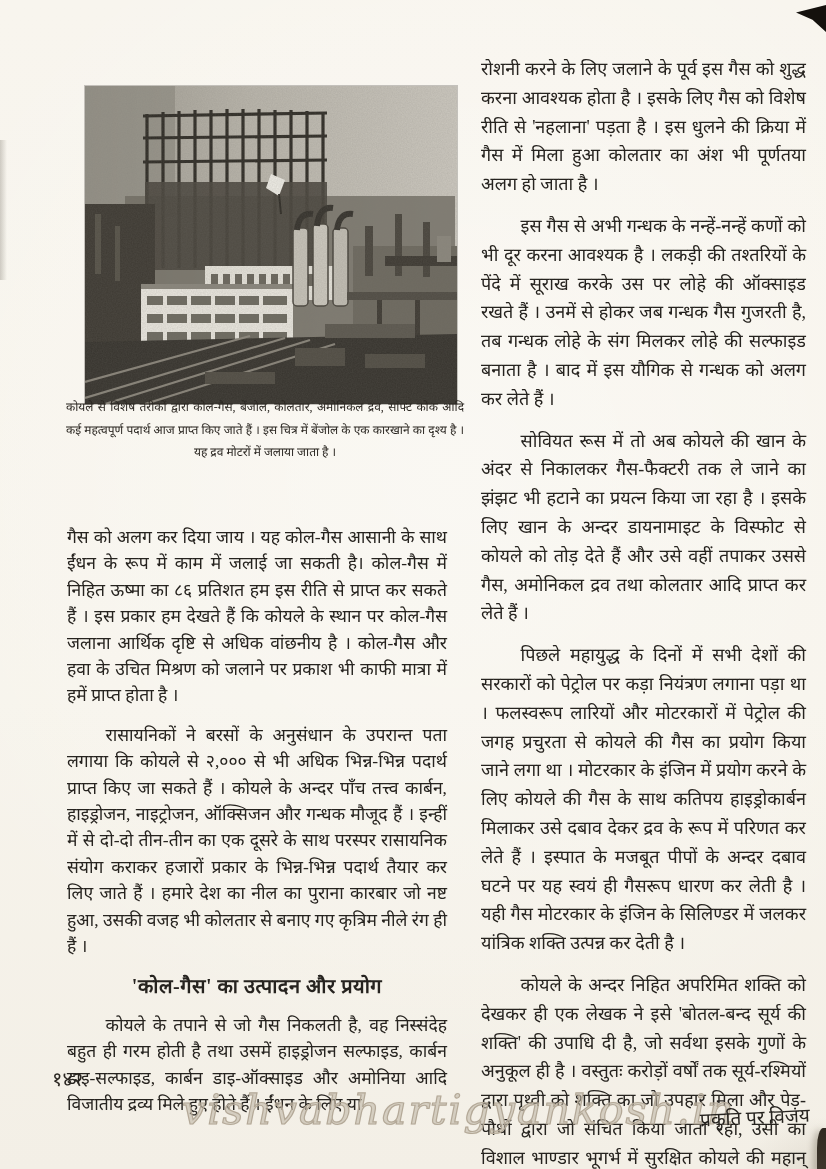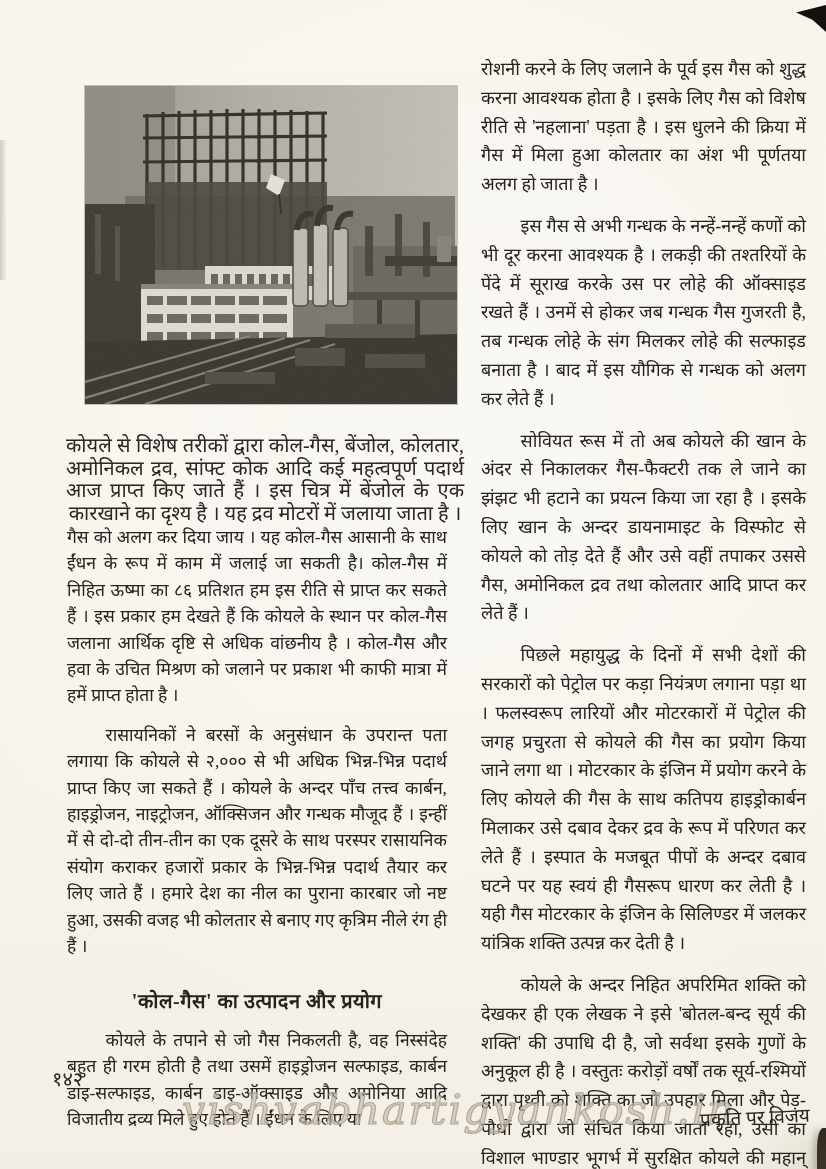--- a/index.html
+++ b/index.html
@@ -36,34 +36,34 @@
 
   
   .photo{
     position:absolute;left:85px;top:86px;width:372px;height:318px;
     outline:1px solid rgba(40,36,30,0.25);
   }
   .photo svg{display:block;width:100%;height:100%;}
 
   
   .caption{
-    position:absolute;left:66px;top:434px;width:398px;
-    font-size:20px;line-height:22.5px;
+    position:absolute;left:66px;top:396px;width:398px;
+    font-size:12px;line-height:22.5px;
     text-align:justify;text-align-last:center;
     color:#2a2621;
   }
 
   
   .col{position:absolute;text-align:justify;}
   .col p{margin:13px;}
   .col-left{left:54px;top:511px;width:406px;font-size:17.5px;line-height:26.4px;}
   .col-right{left:468px;top:42px;width:351px;font-size:18px;line-height:28.8px;}
   .indent{text-indent:2.2em;}
   .section-heading{
-    margin:28px 0 11px 0;text-align:center;text-align-last:center;
+    margin:13px 0 11px 0;text-align:center;text-align-last:center;
     font-size:20px;font-weight:600;letter-spacing:0.5px;
   }
 
   
   .page-number{
     position:absolute;left:52px;top:1065px;font-size:20px;color:#2a2621;
   }
   .book-title{
     position:absolute;right:16px;top:1104px;font-size:19px;color:#26231f;
     transform:rotate(-2.5deg);

